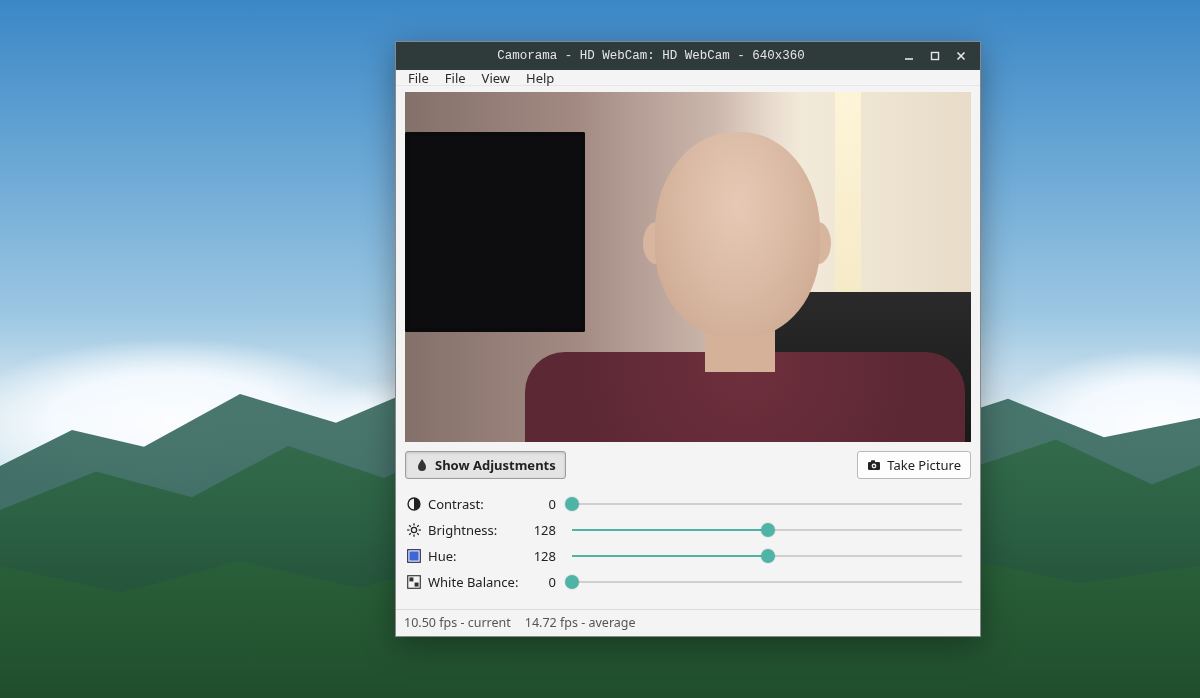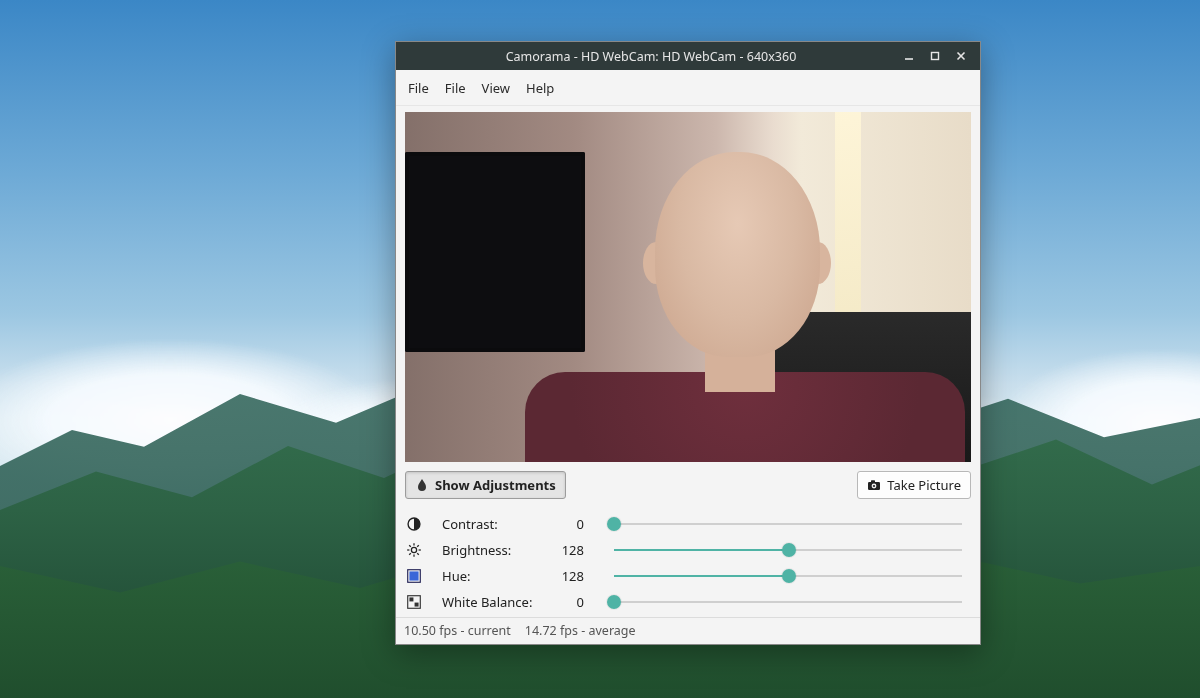--- a/index.html
+++ b/index.html
@@ -53,30 +53,30 @@
   }
   .titlebar {
     height: 28px;
     background: #2f3a3a;
     color: #e6e6e6;
     display: flex;
     align-items: center;
     padding: 0 6px 0 10px;
     font-size: 12.5px;
   }
-  .titlebar .title { flex: 1; text-align: center; }
+  .titlebar .title { flex: 1; text-align: center; font-family: Liberation Mono, monospace; }
   .win-btn {
     width: 26px; height: 20px;
     display: inline-flex; align-items: center; justify-content: center;
     color: #eaeaea; font-size: 11px;
     cursor: default;
   }
   .win-btn svg { width: 10px; height: 10px; }
   .menubar {
-    height: 36px;
+    height: 16px;
     background: #f4f4f4;
     display: flex; align-items: center;
     padding: 0 4px;
     font-size: 13px;
     color: #2b2b2b;
     border-bottom: 1px solid #e6e6e6;
   }
   .menubar .menu-item { padding: 2px 8px; }
 
   .preview {
@@ -150,21 +150,21 @@
   .btn .icon { width:14px; height:14px; margin-right:6px; display:inline-flex; align-items:center; justify-content:center; }
 
   .sliders {
     padding: 6px 18px 2px 10px;
   }
   .srow {
     display: grid;
     grid-template-columns: 20px 100px 40px 1fr;
     align-items: center;
     height: 26px;
-    gap: 16px;
+    gap: 2px;
   }
   .srow .sicon { width:16px; height:16px; display:flex; align-items:center; justify-content:center; color:#333;}
   .srow .slabel { font-size: 13px; color:#222; }
   .srow .sval { font-size: 13px; color:#222; text-align:right; padding-right:14px;}
   .track {
     position: relative; height: 16px;
   }
   .track .rail {
     position:absolute; left:0; right:0; top:50%; height:2px; margin-top:-1px;
     background:#cfcfcf;
@@ -177,21 +177,21 @@
     position:absolute; top:50%; width:14px; height:14px; margin-top:-7px; margin-left:-7px;
     background:#4fb3a5; border-radius:50%;
     box-shadow: 0 0 0 1px rgba(0,0,0,.05);
   }
 
   .statusbar {
     border-top: 1px solid #dcdcdc;
     padding: 4px 8px 5px 8px;
     font-size: 12.5px;
     color: #555;
-    display:flex; gap: 14px;
+    display:flex; gap: 14px; margin-top: 12px;
   }
   .spacer { flex:1; }
 </style>
 </head>
 <body>
 
 <div class="sky"></div>
 <div class="cloud" style="left:-40px; top:340px; width:420px; height:160px;"></div>
 <div class="cloud" style="left:260px; top:380px; width:300px; height:130px;"></div>
 <div class="cloud" style="left:620px; top:390px; width:520px; height:170px; opacity:.9;"></div>

